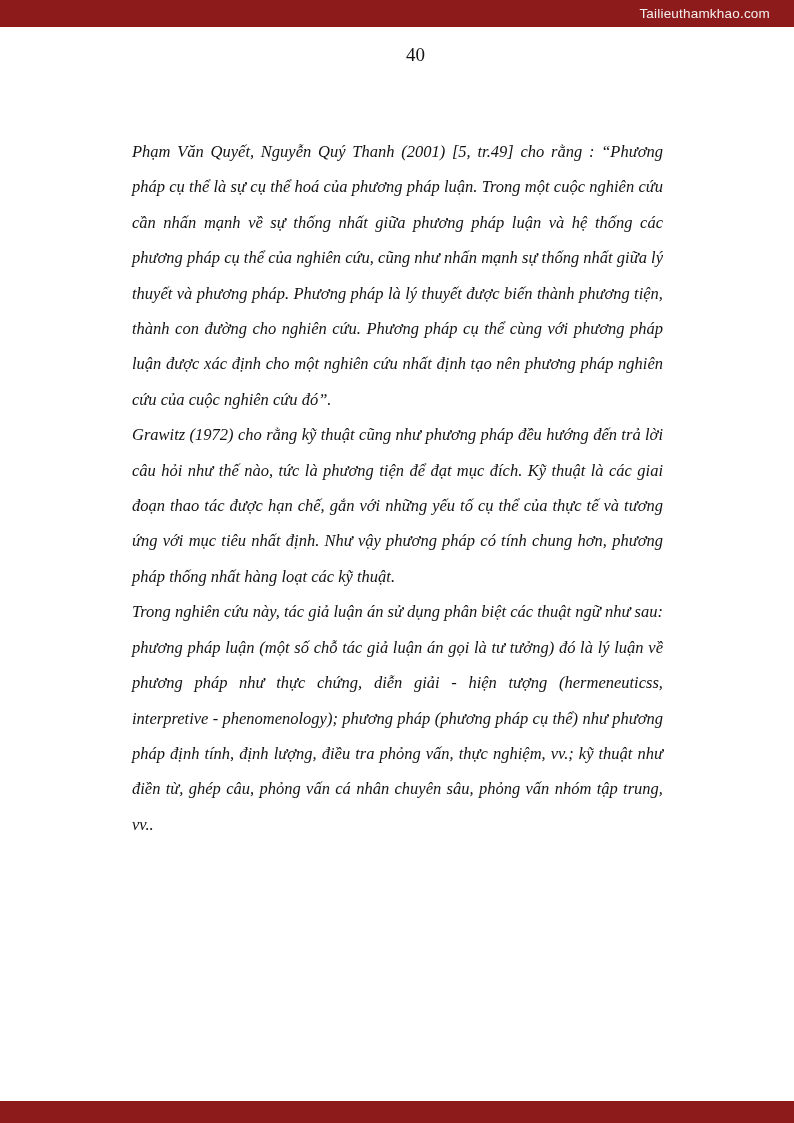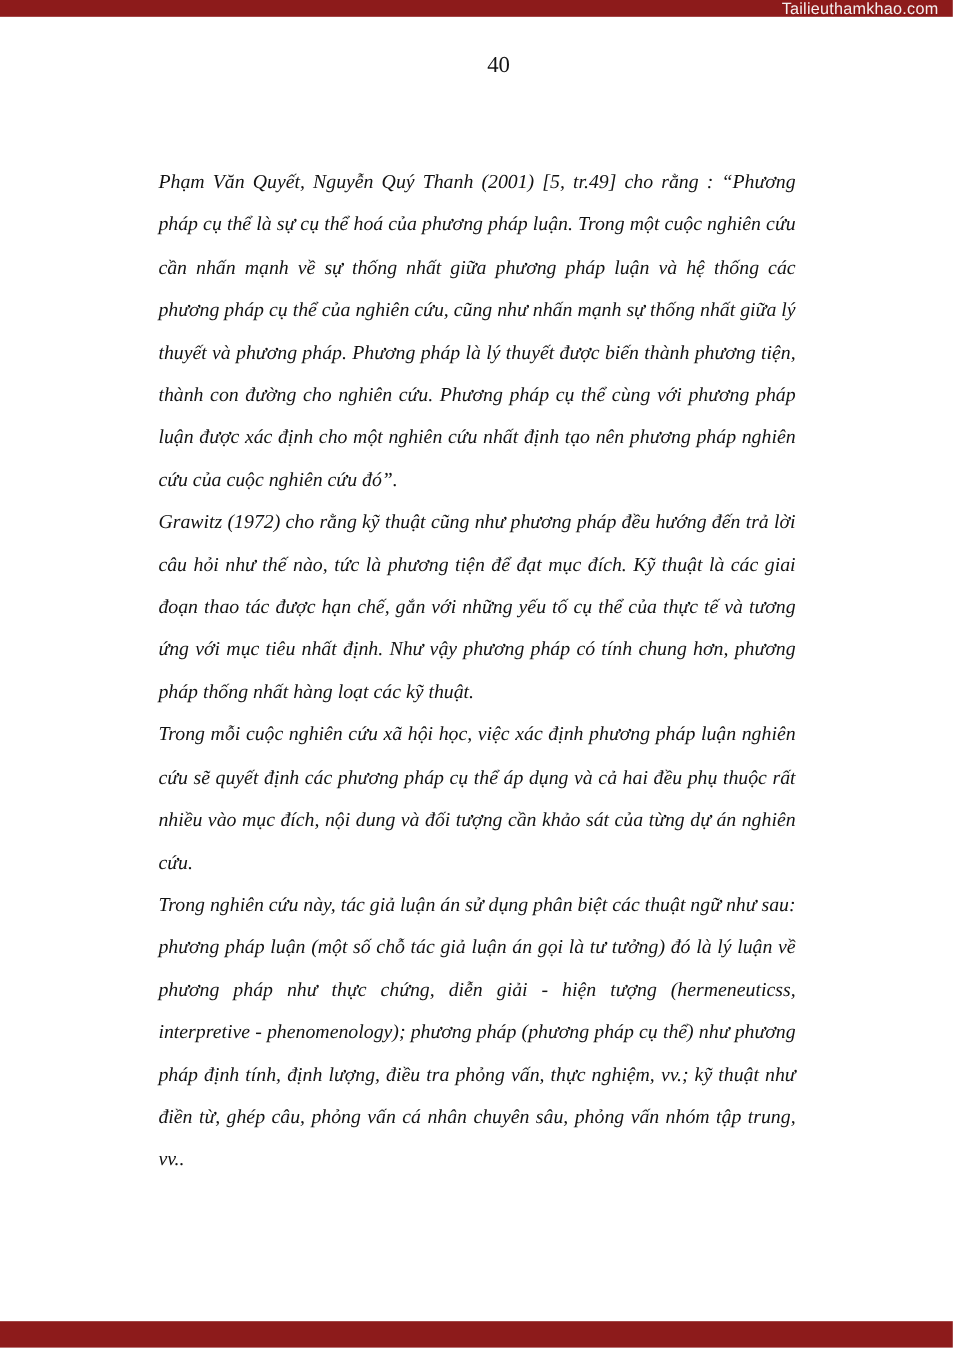--- a/index.html
+++ b/index.html
@@ -8,23 +8,23 @@
     position: relative;
     background: #ffffff;
     font-family: "Liberation Serif", serif;
     overflow: hidden;
   }
   .site-bar {
     position: absolute; left: 0; width: 794px;
     background: #8d1b1b;
   }
   .site-bar.top {
-    top: 0; height: 14px;
+    top: 0; height: 27px;
     display: flex; align-items: center; justify-content: flex-end;
-    padding-right: 12px; box-sizing: border-box;
+    padding-right: 24px; box-sizing: border-box;
   }
   .site-bar.bottom { bottom: 0; height: 22px; }
   .watermark-text {
     color: #f5efef;
     font-family: "Liberation Sans", sans-serif;
     font-size: 13.5px;
     letter-spacing: 0.2px;
   }
   .page-number {
     position: absolute; top: 44px; left: 406px;
@@ -45,18 +45,17 @@
 
 <div class="site-bar top" style="background: rgb(141, 27, 27);">
   <span class="watermark-text">Tailieuthamkhao.com</span>
 </div>
 
 <div class="page-number">40</div>
 
 <div class="content">
   <p>Phạm Văn Quyết, Nguyễn Quý Thanh (2001) [5, tr.49] cho rằng : “Phương pháp cụ thể là sự cụ thể hoá của phương pháp luận. Trong một cuộc nghiên cứu cần nhấn mạnh về sự thống nhất giữa phương pháp luận và hệ thống các phương pháp cụ thể của nghiên cứu, cũng như nhấn mạnh sự thống nhất giữa lý thuyết và phương pháp. Phương pháp là lý thuyết được biến thành phương tiện, thành con đường cho nghiên cứu. Phương pháp cụ thể cùng với phương pháp luận được xác định cho một nghiên cứu nhất định tạo nên phương pháp nghiên cứu của cuộc nghiên cứu đó”.</p>
   <p>Grawitz (1972) cho rằng kỹ thuật cũng như phương pháp đều hướng đến trả lời câu hỏi như thế nào, tức là phương tiện để đạt mục đích. Kỹ thuật là các giai đoạn thao tác được hạn chế, gắn với những yếu tố cụ thể của thực tế và tương ứng với mục tiêu nhất định. Như vậy phương pháp có tính chung hơn, phương pháp thống nhất hàng loạt các kỹ thuật.</p>
-  <p>Trong mỗi cuộc nghiên cứu xã hội học, việc xác định phương pháp luận nghiên cứu sẽ quyết định các phương pháp cụ thể áp dụng và cả hai đều  phụ thuộc rất nhiều vào mục đích, nội dung và đối tượng cần khảo sát của từng dự án nghiên cứu.</p>
   <p>Trong nghiên cứu này, tác giả luận án sử dụng phân biệt các thuật ngữ như sau: phương pháp luận (một số chỗ tác giả luận án gọi là tư tưởng) đó là lý luận về phương pháp như thực chứng, diễn giải - hiện tượng (hermeneuticss, interpretive - phenomenology); phương pháp (phương pháp cụ thể) như phương pháp định tính, định lượng, điều tra phỏng vấn, thực nghiệm, vv.; kỹ thuật như điền từ, ghép câu, phỏng vấn cá nhân chuyên sâu, phỏng vấn nhóm tập trung, vv..</p>
 
 </div>
 
 <div class="site-bar bottom" style="background: rgb(141, 27, 27);"></div>
 
 </body></html>

